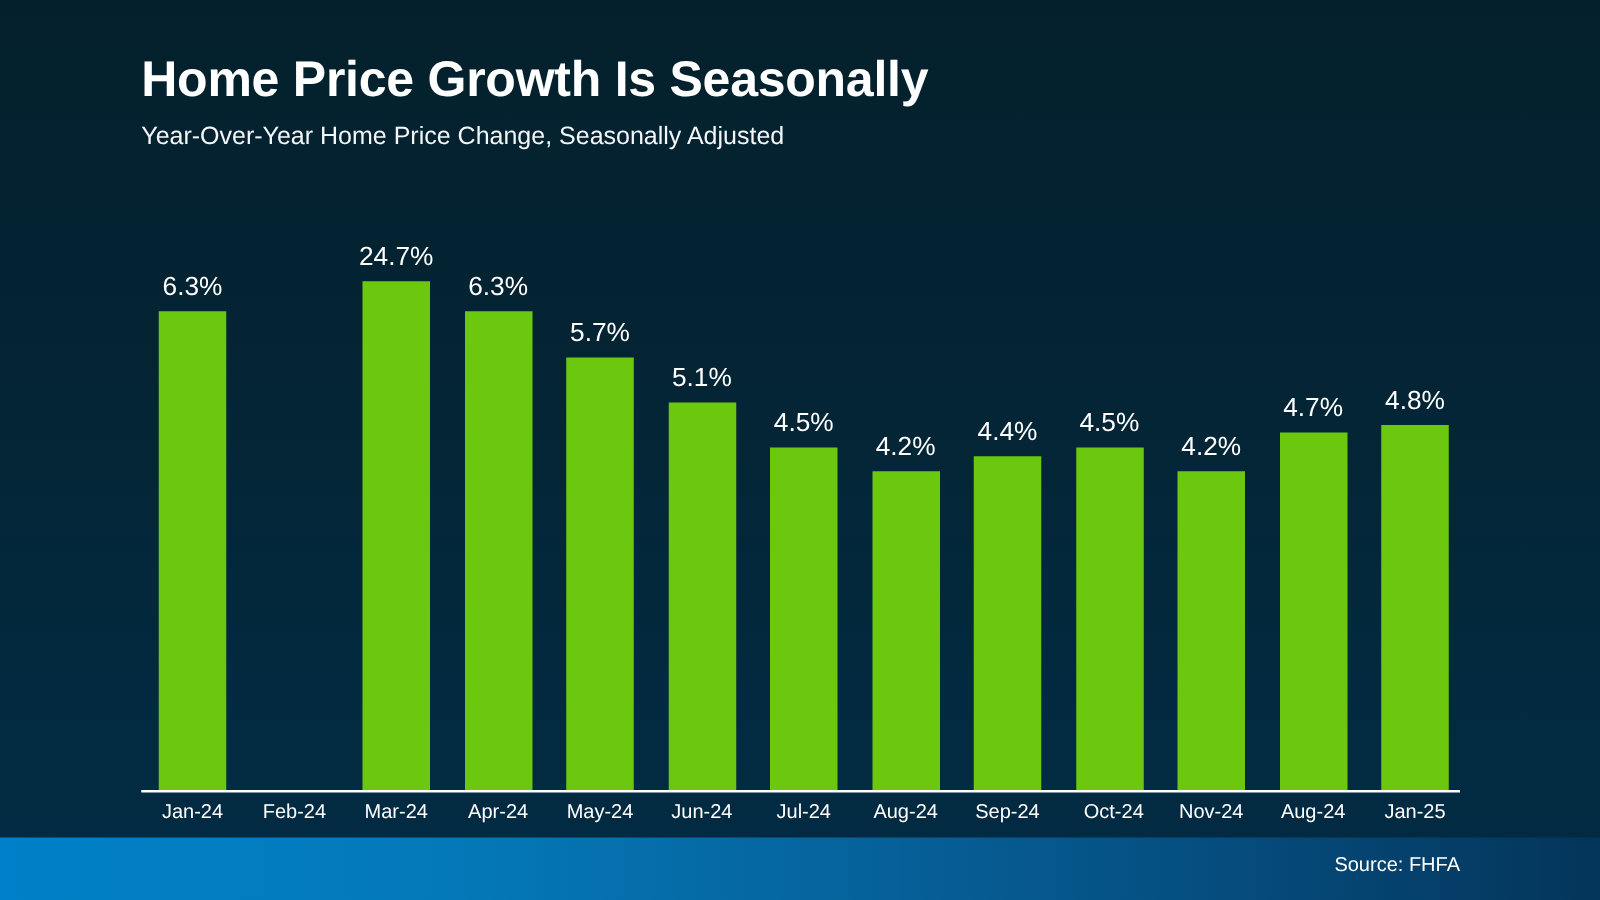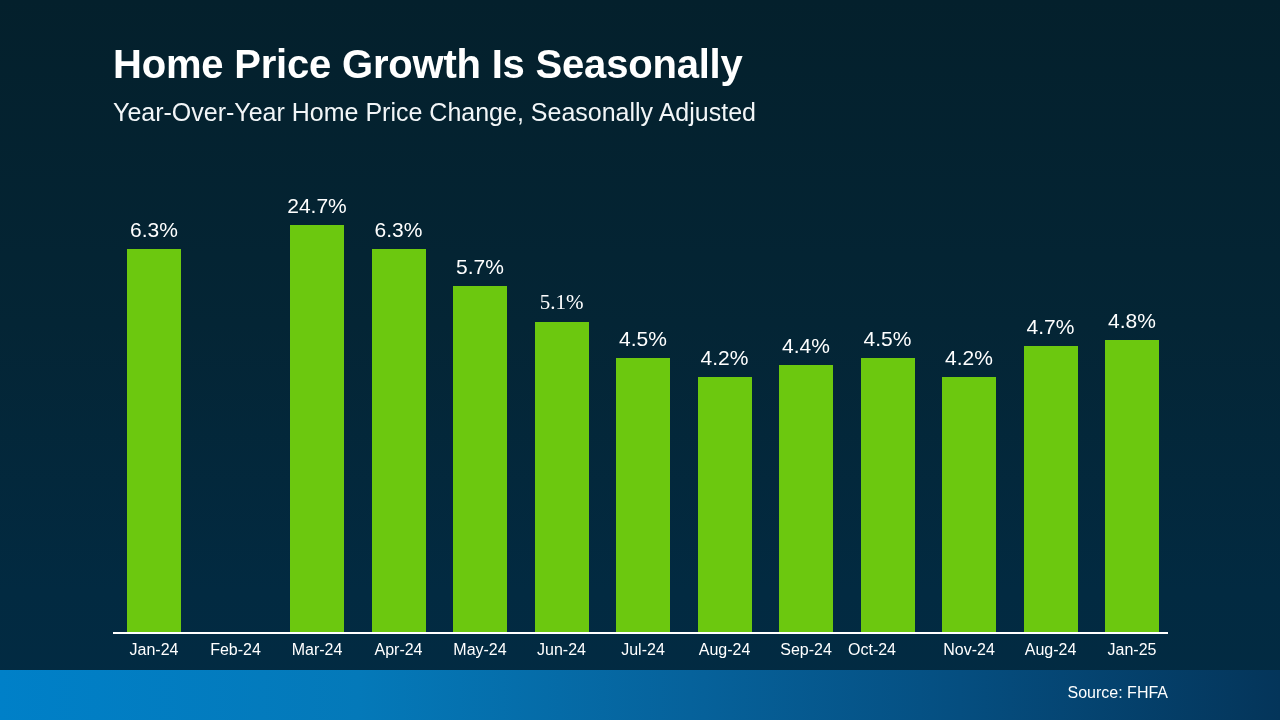--- a/index.html
+++ b/index.html
@@ -39,21 +39,21 @@
     font-size: 40px;
     font-weight: bold;
     color: #ffffff;
     letter-spacing: -0.2px;
     line-height: 1.12;
     white-space: nowrap;
   }
 
   #chart-subtitle {
     margin-top: 10px;
-    font-size: 25px;
+    font-size: 20px;
     font-weight: normal;
     color: #f2f6f8;
     line-height: 1.2;
     white-space: nowrap;
   }
 
   
   #plot {
     position: absolute;
     left: 113px;
@@ -167,21 +167,21 @@
         <div class="bar-slot" style="left: 244.5px;">
           <div class="bar" style="height: 382.974px; background: rgb(108, 200, 15);"></div>
           <div class="bar-value" style="bottom: 391.974px;">6.3%</div>
         </div>
         <div class="bar-slot" style="left: 326px;">
           <div class="bar" style="height: 346.5px; background: rgb(108, 200, 15);"></div>
           <div class="bar-value" style="bottom: 355.5px;">5.7%</div>
         </div>
         <div class="bar-slot" style="left: 407.5px;">
           <div class="bar" style="height: 310.026px; background: rgb(108, 200, 15);"></div>
-          <div class="bar-value" style="bottom: 319.026px; font-family: Liberation Serif, serif;">5.1%</div>
+          <div class="bar-value" style="bottom: 319.026px;">5.1%</div>
         </div>
         <div class="bar-slot" style="left: 489px;">
           <div class="bar" style="height: 273.553px; background: rgb(108, 200, 15);"></div>
           <div class="bar-value" style="bottom: 282.553px;">4.5%</div>
         </div>
         <div class="bar-slot" style="left: 570.5px;">
           <div class="bar" style="height: 255.316px; background: rgb(108, 200, 15);"></div>
           <div class="bar-value" style="bottom: 264.316px;">4.2%</div>
         </div>
         <div class="bar-slot" style="left: 652px;">
@@ -211,21 +211,21 @@
   <div id="axis-labels">
       <div class="axis-label" style="left: 0px; text-align: center;">Jan-24</div>
       <div class="axis-label" style="left: 81.5px;">Feb-24</div>
       <div class="axis-label" style="left: 163px;">Mar-24</div>
       <div class="axis-label" style="left: 244.5px;">Apr-24</div>
       <div class="axis-label" style="left: 326px;">May-24</div>
       <div class="axis-label" style="left: 407.5px;">Jun-24</div>
       <div class="axis-label" style="left: 489px;">Jul-24</div>
       <div class="axis-label" style="left: 570.5px;">Aug-24</div>
       <div class="axis-label" style="left: 652px;">Sep-24</div>
-      <div class="axis-label" style="left: 718px;">Oct-24</div>
+      <div class="axis-label" style="left: 737px;">Oct-24</div>
       <div class="axis-label" style="left: 815px;">Nov-24</div>
       <div class="axis-label" style="left: 896.5px;">Aug-24</div>
       <div class="axis-label" style="left: 978px;">Jan-25</div>
     </div>
 
   <div id="footer-bar">
     <div id="source-text">Source: FHFA</div>
   </div>
 
 </div>

